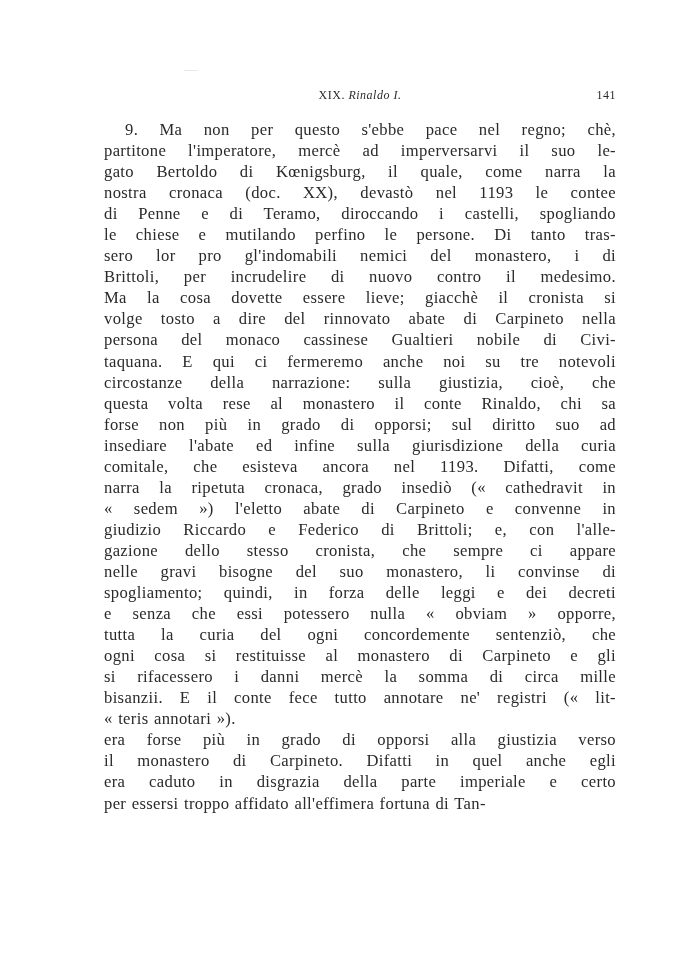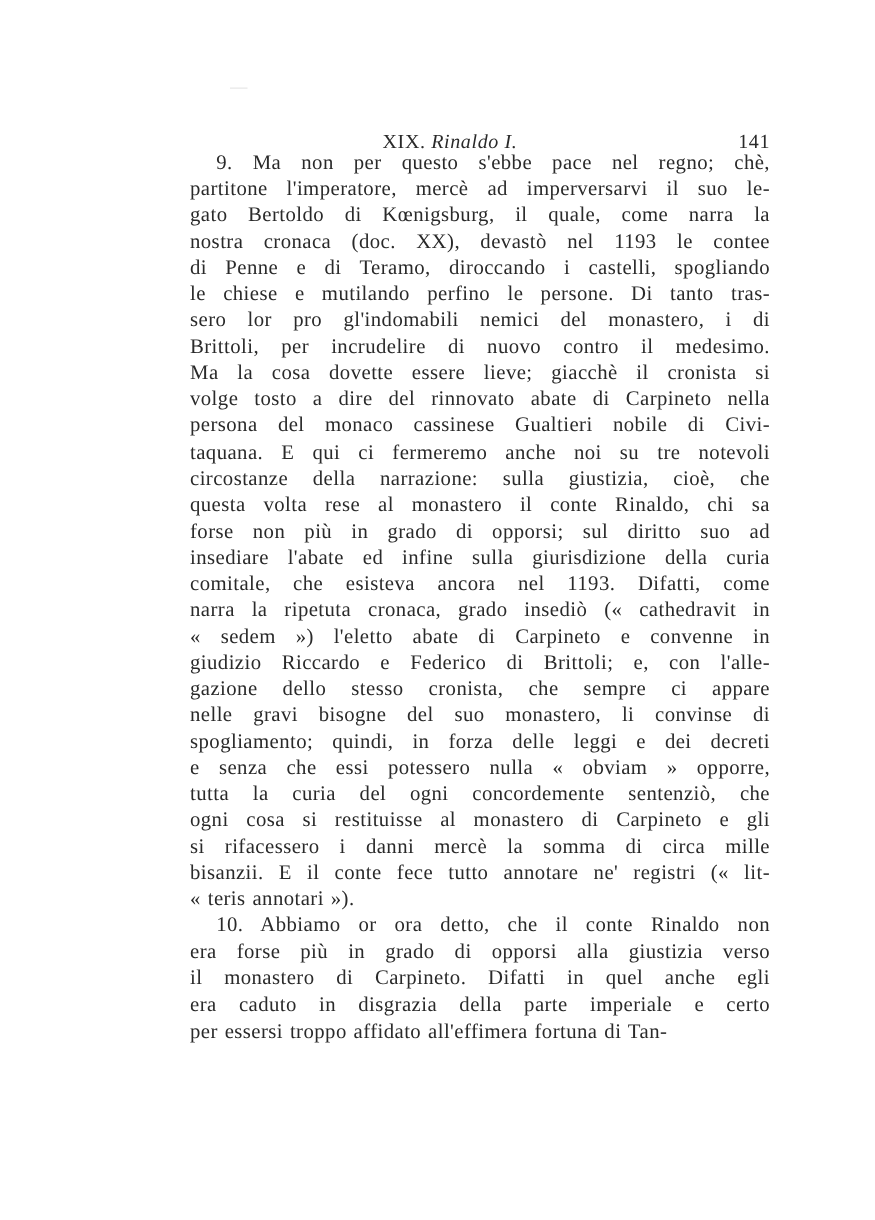--- a/index.html
+++ b/index.html
@@ -16,25 +16,25 @@
       color: #2a2a2a;
     }
     .page {
       position: absolute;
       left: 0; top: 0;
       width: 700px; height: 976px;
       background: #ffffff;
     }
     .header {
       position: absolute;
-      top: 105px;
+      top: 88px;
       left: 104px;
       width: 512px;
       height: 22px;
-      font-size: 16px;
+      font-size: 12px;
       letter-spacing: 0.5px;
     }
     .running-title {
       position: absolute;
       left: 0; right: 0;
       text-align: center;
       top: 0;
     }
     .running-title .it {
       font-style: italic;
@@ -54,21 +54,20 @@
       letter-spacing: 0.35px;
       word-spacing: 1px;
     }
     .line {
       display: block;
       text-align: justify;
       text-align-last: justify;
       white-space: nowrap;
       height: 21.05px;
       overflow: visible;
-      margin-left: 48px;
     }
     .line.last {
       text-align-last: left;
     }
     .line.indent {
       padding-left: 21px;
     }
     .smudge {
       position: absolute;
       left: 184px;
@@ -119,21 +118,20 @@
           <span class="line">nelle gravi bisogne del suo monastero, li convinse di</span>
           <span class="line">spogliamento; quindi, in forza delle leggi e dei decreti</span>
           <span class="line">e senza che essi potessero nulla « obviam » opporre,</span>
           <span class="line">tutta la curia del ogni concordemente sentenziò, che</span>
           <span class="line">ogni cosa si restituisse al monastero di Carpineto e gli</span>
           <span class="line">si rifacessero i danni mercè la somma di circa mille</span>
           <span class="line">bisanzii. E il conte fece tutto annotare ne' registri (« lit-</span>
           <span class="line last">« teris annotari »).</span>
         </div>
         <div>
-          <span class="line indent">10. Abbiamo or ora detto, che il conte Rinaldo non</span>
           <span class="line">era forse più in grado di opporsi alla giustizia verso</span>
           <span class="line">il monastero di Carpineto. Difatti in quel anche egli</span>
           <span class="line">era caduto in disgrazia della parte imperiale e certo</span>
           <span class="line last">per essersi troppo affidato all'effimera fortuna di Tan-</span>
         </div>
       </div>
   </div>
 </div>
 
 </body></html>

